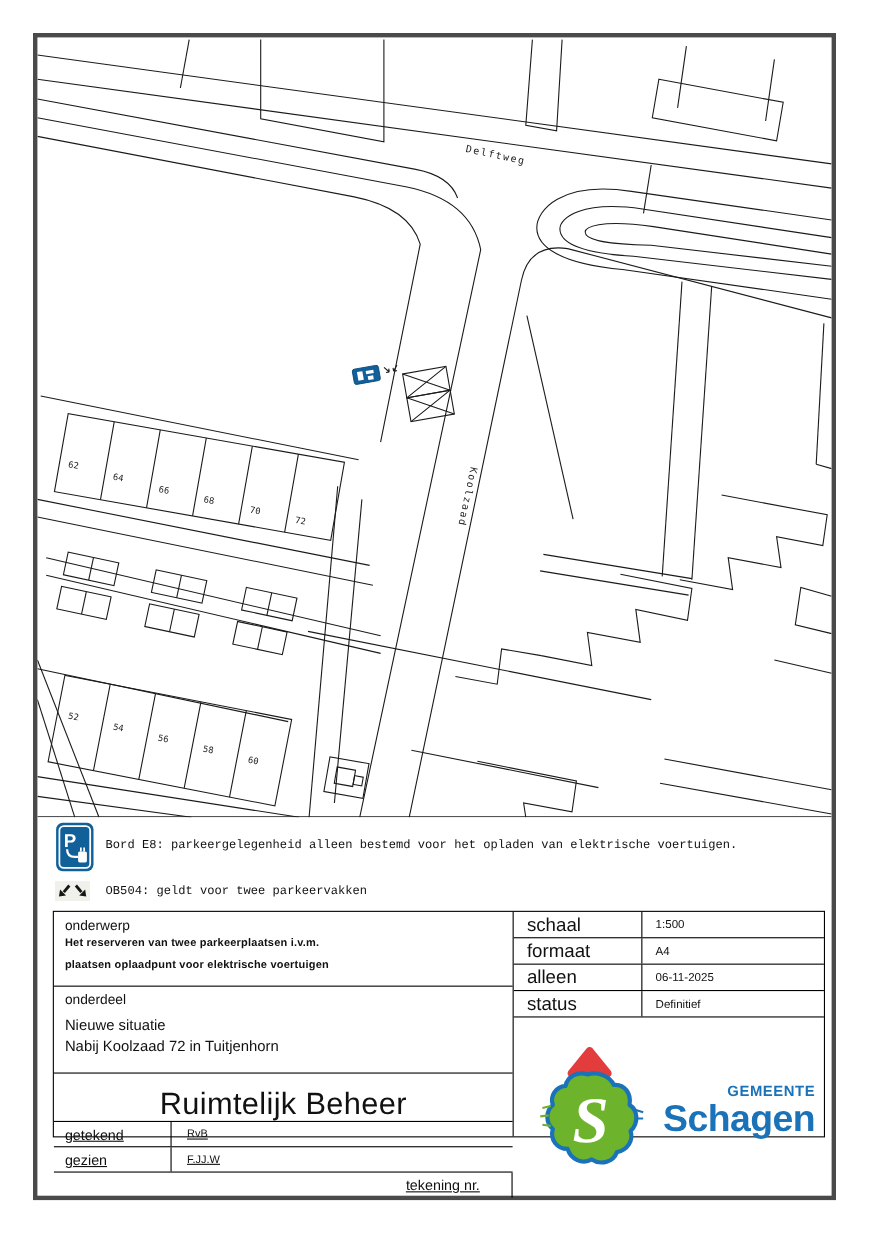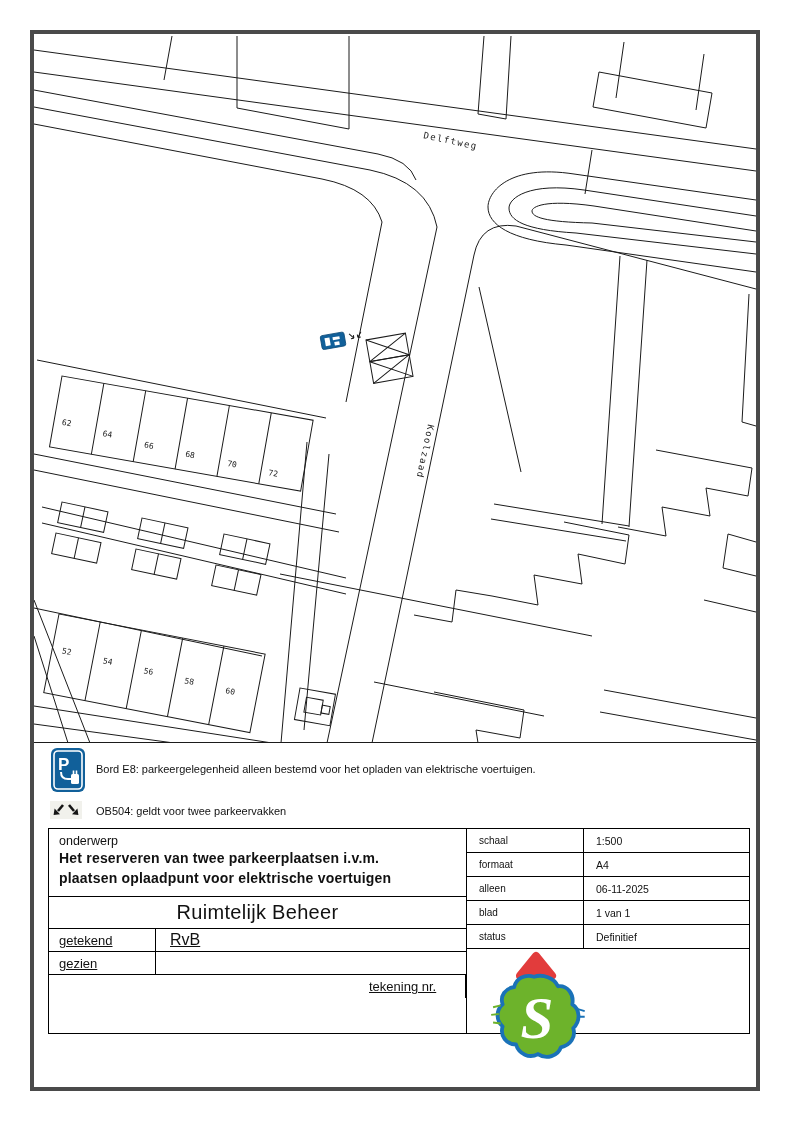--- a/index.html
+++ b/index.html
@@ -5,43 +5,43 @@
   html,body{margin:0;padding:0;background:#e8e8e8;}
   .page{position:relative;width:794px;height:1123px;background:#ffffff;overflow:hidden;
         font-family:"Liberation Sans",sans-serif;color:#111;}
   .frame{position:absolute;left:30px;top:30px;width:730px;height:1061px;
          border:4px solid #4a4a4a;box-sizing:border-box;background:#fff;}
   svg.mapsvg{position:absolute;left:34px;top:34px;width:722px;height:709px;}
   svg.mapsvg path, svg.mapsvg rect.lw, svg.mapsvg line{stroke:#1b1b1b;stroke-width:1;fill:none;}
   text.street{font-family:"DejaVu Sans Mono",monospace;font-size:9px;letter-spacing:1.5px;fill:#222;}
   text.hnum{font-family:"DejaVu Sans Mono",monospace;font-size:8px;fill:#222;}
   
-  .legend-item-text{position:absolute;font-family:Liberation Sans, sans-serif;font-size:11px;color:#111;white-space:nowrap;}
+  .legend-item-text{position:absolute;font-family:Liberation Mono, monospace;font-size:11px;color:#111;white-space:nowrap;}
   .licon{position:absolute;}
   
   .tblock{position:absolute;left:48px;top:828px;width:702px;height:206px;
           border:1.6px solid #000;box-sizing:border-box;}
   .tb-left{position:absolute;left:0;top:0;bottom:0;width:417px;}
   .tb-right{position:absolute;left:417px;top:0;bottom:0;right:0;border-left:1.6px solid #000;box-sizing:border-box;}
   .sec{box-sizing:border-box;border-bottom:1.6px solid #000;padding:5px 10px 0 10px;}
   .sec-onderwerp{height:68px;}
   .sec-onderdeel{height:79px;}
   .sec-dept{height:31px;border-bottom:1.6px solid #000;display:flex;align-items:center;justify-content:center;
-            font-size:20px;letter-spacing:.3px;padding:0;}
+            font-size:28px;letter-spacing:.3px;padding:0;margin-top:12px;}
   .small-label{font-size:12.5px;color:#111;}
-  .bold-line{font-size:14px;font-weight:bold;line-height:20px;letter-spacing:.2px;}
+  .bold-line{font-size:10px;font-weight:bold;line-height:20px;letter-spacing:.2px;}
   .norm-line{font-size:13.5px;line-height:19px;}
   .tb-row{display:flex;height:23px;border-bottom:1.6px solid #000;box-sizing:border-box;align-items:center;text-decoration:underline;}
   .tb-row:last-child{border-bottom:none;justify-content:flex-end;}
   .tb-row .lbl{width:107px;border-right:1.6px solid #000;box-sizing:border-box;height:100%;
                display:flex;align-items:center;padding-left:10px;font-size:13px;}
-  .tb-row .val{flex:1;padding-left:14px;font-size:16px;font-family:"Liberation Sans",sans-serif;}
+  .tb-row .val{flex:1;padding-left:14px;font-size:10px;font-family:"Liberation Sans",sans-serif;}
   .tr-row{display:flex;height:24px;border-bottom:1.6px solid #000;box-sizing:border-box;align-items:center;}
   .tr-row .lbl{width:117px;border-right:1.6px solid #000;box-sizing:border-box;height:100%;
-               display:flex;align-items:center;padding-left:12px;font-size:10px;}
+               display:flex;align-items:center;padding-left:12px;font-size:17px;}
   .tr-row .val{flex:1;padding-left:12px;font-size:10.5px;}
   .logo-zone{position:absolute;left:0;top:120px;right:0;bottom:0;}
   .logo-text{position:absolute;right:8px;top:36px;text-align:right;line-height:1;}
   .logo-text .t1{font-size:13.5px;font-weight:bold;color:#1a72b8;letter-spacing:.5px;}
   .logo-text .t2{font-size:34px;font-weight:bold;color:#1a72b8;margin-top:1px;letter-spacing:-.5px;}
 </style>
 </head>
 <body>
 
 <div class="page">
@@ -192,62 +192,68 @@
   </svg>
   <div class="legend-item-text" style="left:96px;top:805px">OB504: geldt voor twee parkeervakken</div>
 
   <div class="tblock">
     <div class="tb-left">
       <div class="sec sec-onderwerp">
         <div class="small-label">onderwerp</div>
         <div class="bold-line">Het reserveren van twee parkeerplaatsen i.v.m.</div>
         <div class="bold-line">plaatsen oplaadpunt voor elektrische voertuigen</div>
       </div>
+      <div class="sec sec-onderdeel">
+        <div class="small-label">onderdeel</div>
+        <div class="norm-line" style="margin-top:6px">Nieuwe situatie</div>
+        <div class="norm-line">Nabij Koolzaad 72 in Tuitjenhorn</div>
+      </div>
       <div class="sec-dept">Ruimtelijk Beheer</div>
       <div class="tb-row">
         <div class="lbl">getekend</div>
         <div class="val">RvB</div>
       </div>
       <div class="tb-row">
         <div class="lbl">gezien</div>
+        <div class="val">F.JJ.W</div>
       </div>
       <div class="tb-row">
         <div class="lbl">tekening nr.</div>
       </div>
     </div>
 
     <div class="tb-right">
       <div class="tr-row">
         <div class="lbl">schaal</div>
         <div class="val">1:500</div>
       </div>
       <div class="tr-row">
         <div class="lbl">formaat</div>
         <div class="val">A4</div>
       </div>
       <div class="tr-row">
         <div class="lbl">alleen</div>
         <div class="val">06-11-2025</div>
-      </div>
-      <div class="tr-row">
-        <div class="lbl">blad</div>
-        <div class="val">1 van 1</div>
       </div>
       <div class="tr-row">
         <div class="lbl">status</div>
         <div class="val">Definitief</div>
       </div>
 
       <div class="logo-zone">
         <svg style="position:absolute;left:12px;top:1px" width="115" height="126" viewBox="0 0 115 132">
           <path d="M 57,6 L 74,27 L 40,27 Z" fill="#e23c3c" stroke="#e23c3c" stroke-width="8" stroke-linejoin="round"></path>
           <path d="M 55,28 C 45,25 36,30 34,39 C 25,40 19,48 22,57 C 15,63 15,74 22,80
                    C 19,90 26,99 36,99 C 39,109 50,114 59,109 C 68,115 80,111 83,102
                    C 93,100 99,91 96,82 C 104,74 103,62 95,57 C 97,46 90,37 80,38
                    C 76,29 64,25 55,28 Z" fill="#6db32b" stroke="#1a72b8" stroke-width="4" stroke-linejoin="round"></path>
           <text x="58" y="92" text-anchor="middle" font-family="Liberation Serif, serif" font-style="italic" font-weight="bold" font-size="62" fill="#ffffff">S</text>
           <path d="M 12,60 l 8,-2 M 10,68 l 8,-1 M 12,76 l 8,1" stroke="#6db32b" stroke-width="2" fill="none"></path>
           <path d="M 101,62 l 7,2 M 101,70 l 7,0" stroke="#1a72b8" stroke-width="2" fill="none"></path>
         </svg>
+        <div class="logo-text">
+          <div class="t1">GEMEENTE</div>
+          <div class="t2">Schagen</div>
+        </div>
       </div>
     </div>
   </div>
 </div>
 
 </body></html>

